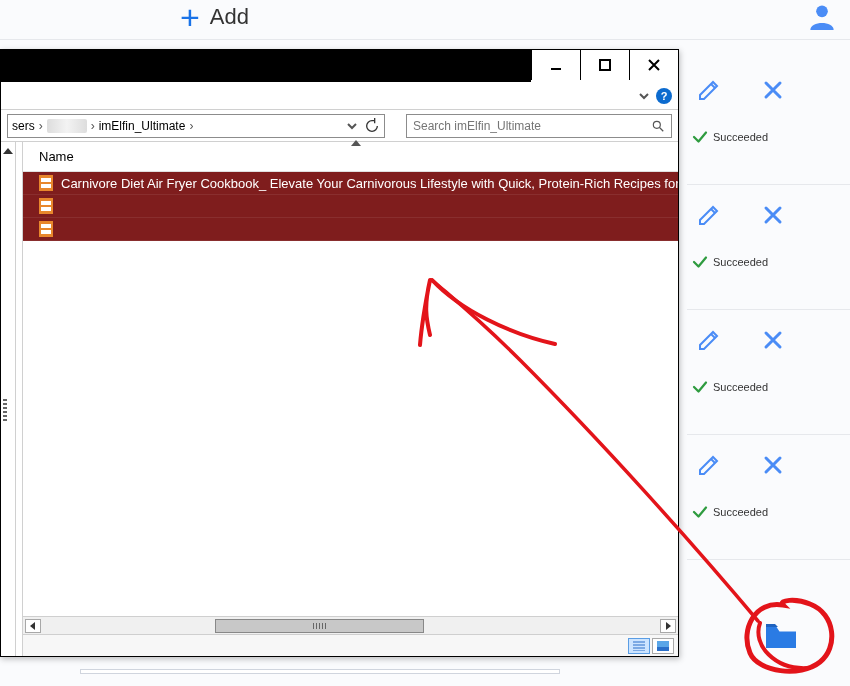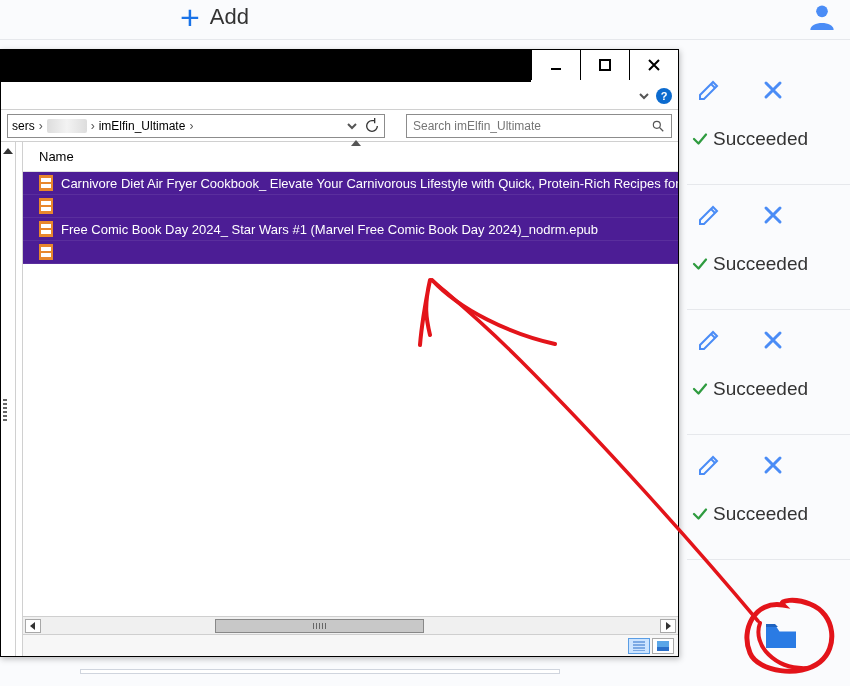--- a/index.html
+++ b/index.html
@@ -76,21 +76,21 @@
   .pencil-ic, .close-x-ic {
     width: 24px;
     height: 24px;
   }
   .pencil-ic { fill: none; stroke: #4a8cf6; stroke-width: 2; }
   .close-x-ic { fill: none; stroke: #4a8cf6; stroke-width: 3; stroke-linecap: round; }
   .status-line {
     display: flex;
     align-items: center;
     gap: 4px;
-    font-size: 19px;
+    font-size: 11px;
     color: #333;
   }
   .check-ic {
     width: 18px;
     height: 18px;
     fill: none;
     stroke: #2e9b3f;
     stroke-width: 3;
     stroke-linecap: round;
     stroke-linejoin: round;
@@ -277,21 +277,21 @@
     height: 23px;
     display: flex;
     align-items: center;
     padding-left: 16px;
     gap: 8px;
     font-size: 13px;
     white-space: nowrap;
   }
   .folder-row { color: #333; }
   .file-row {
-    background: #4c1d95;
+    background: #7f1d1d;
     color: #fff;
     border-bottom: 1px solid rgba(255,255,255,.08);
   }
   .folder-mini {
     width: 16px;
     height: 14px;
   }
   .epub-ic {
     width: 14px;
     height: 16px;
@@ -569,24 +569,20 @@
       <div class="file-list">
         <div class="file-row">
           <div class="epub-ic"></div>
           <span>Carnivore Diet Air Fryer Cookbook_ Elevate Your Carnivorous Lifestyle with Quick, Protein-Rich Recipes for</span>
         </div>
         <div class="file-row">
           <div class="epub-ic"></div>
         </div>
         <div class="file-row">
           <div class="epub-ic"></div>
-          <span>Free Comic Book Day 2024_ Star Wars #1 (Marvel Free Comic Book Day 2024)_nodrm.epub</span>
-        </div>
-        <div class="file-row">
-          <div class="epub-ic"></div>
         </div>
       </div>
 
       <div class="hscroll">
         <div class="hs-btn">
           <svg viewBox="0 0 8 8">
               <path d="M6 0 L1 4 L6 8 Z"></path>
             </svg>
         </div>
         <div class="hs-track">

